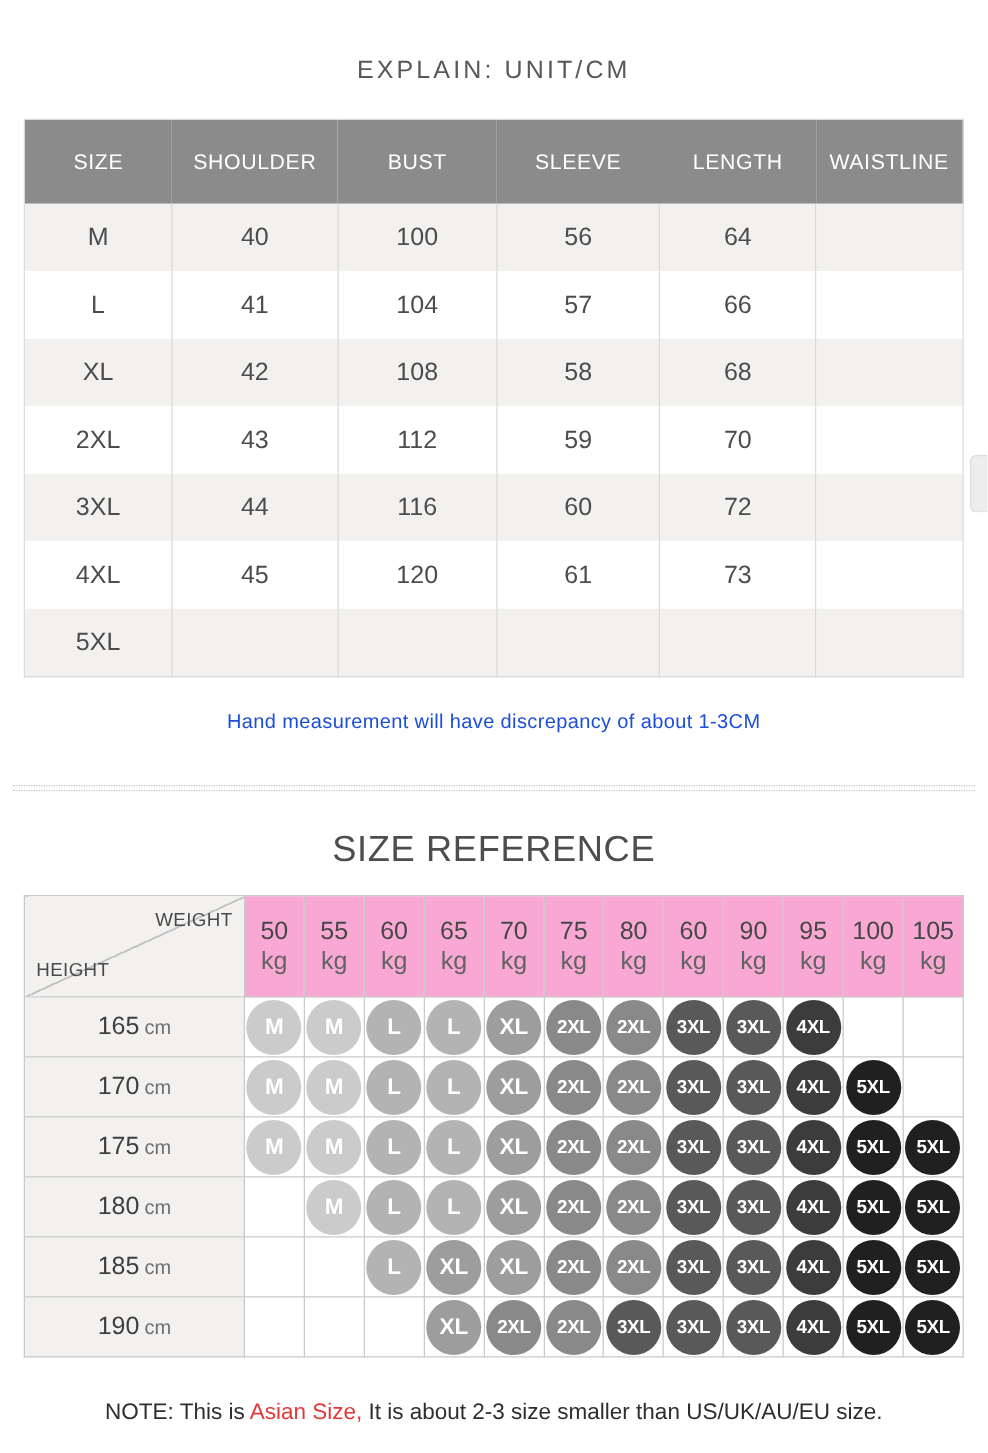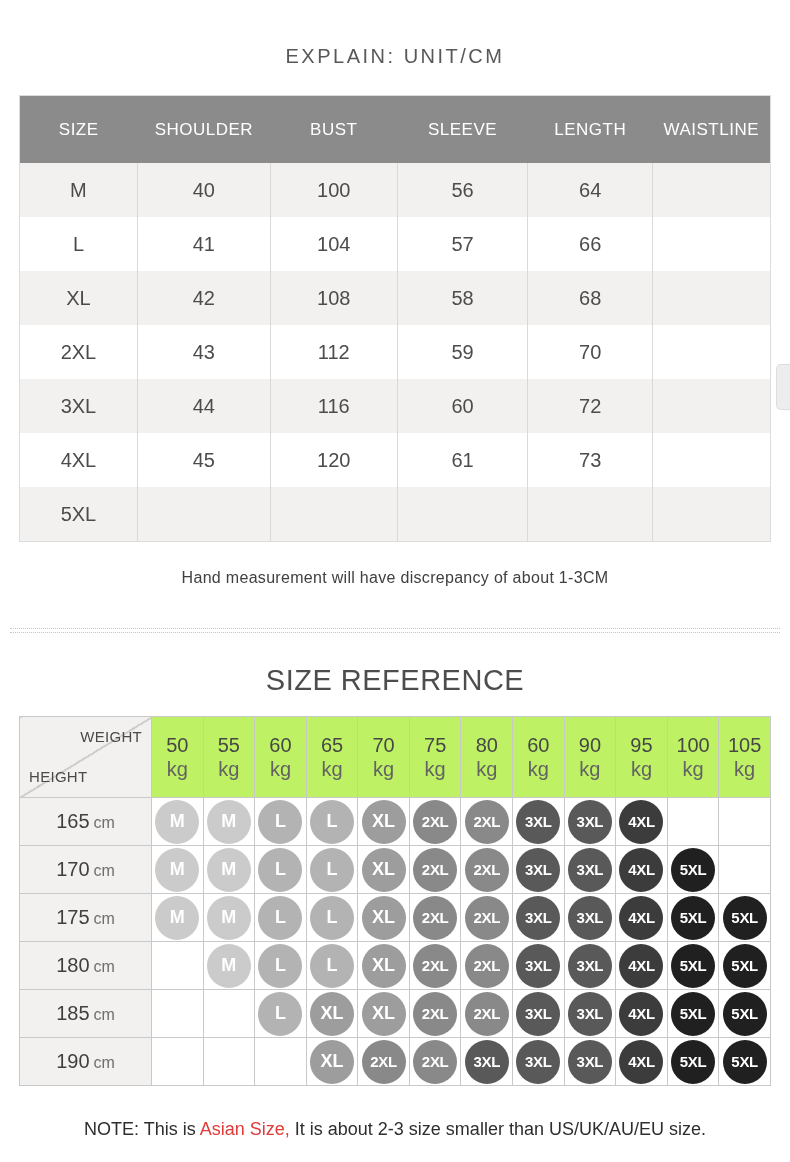--- a/index.html
+++ b/index.html
@@ -19,39 +19,40 @@
     background:#8b8b8b;color:#ffffff;height:65px;
     font-size:17px;font-weight:500;letter-spacing:.5px;text-align:center;
   }
   .size-table tbody td{
     height:52px;text-align:center;font-size:20px;color:#4c4c4c;
     border-left:1px solid #d9d9d9;background:#ffffff;
   }
   .size-table tbody td:first-child{border-left:none;}
   .size-table tbody tr.alt td{background:#f2f1ef;}
 
-  .footnote{margin-top:27px;text-align:center;font-size:16px;color:#404040;letter-spacing:.3px;}
+  .footnote{margin-top:27px;text-align:center;font-size:16px;color:#1d4ed8;letter-spacing:.3px;}
 
   .dotted-divider{margin:41px 10px 0;height:3px;
     border-top:1px dotted #c6c6c6;border-bottom:1px dotted #c6c6c6;}
 
   .ref-title{margin:31px 0 0;text-align:center;font-size:29px;font-weight:400;color:#4d4d4d;letter-spacing:.5px;}
 
   
   .ref-table{width:752px;margin:19px auto 0;}
   .ref-table th,.ref-table td{border:1px solid #c9c9c9;text-align:center;padding:0;}
   .ref-table .corner{
     width:131px;height:80px;background:#f2f1ef;position:relative;
     background-image:linear-gradient(to bottom right,
       transparent calc(50% - 0.7px), #bdbdbd calc(50% - 0.7px),
       #bdbdbd calc(50% + 0.7px), transparent calc(50% + 0.7px));
+    padding-left:44px;
   }
   .corner-top{position:absolute;top:11px;right:9px;font-size:15px;font-weight:500;color:#4a4a4a;letter-spacing:.3px;}
   .corner-bottom{position:absolute;bottom:12px;left:9px;font-size:15px;font-weight:500;color:#4a4a4a;letter-spacing:.3px;}
-  .ref-table thead th{background:#bef264;font-weight:400;}
+  .ref-table thead th{background:#f9a8d4;font-weight:400;}
   .w-val{font-size:20px;color:#474747;line-height:1.15;}
   .w-unit{font-size:20px;color:#636363;line-height:1.2;}
   .ref-table tbody td{height:47px;background:#ffffff;}
   .ref-table tbody td.hlabel{background:#f2f1ef;}
   .h-val{font-size:20px;color:#3f3f3f;}
   .h-unit{font-size:16px;color:#6e6e6e;margin-left:4px;}
   .badge{
     display:inline-flex;align-items:center;justify-content:center;
     width:44px;height:44px;border-radius:50%;
     color:#ffffff;font-weight:700;font-size:18px;vertical-align:middle;

